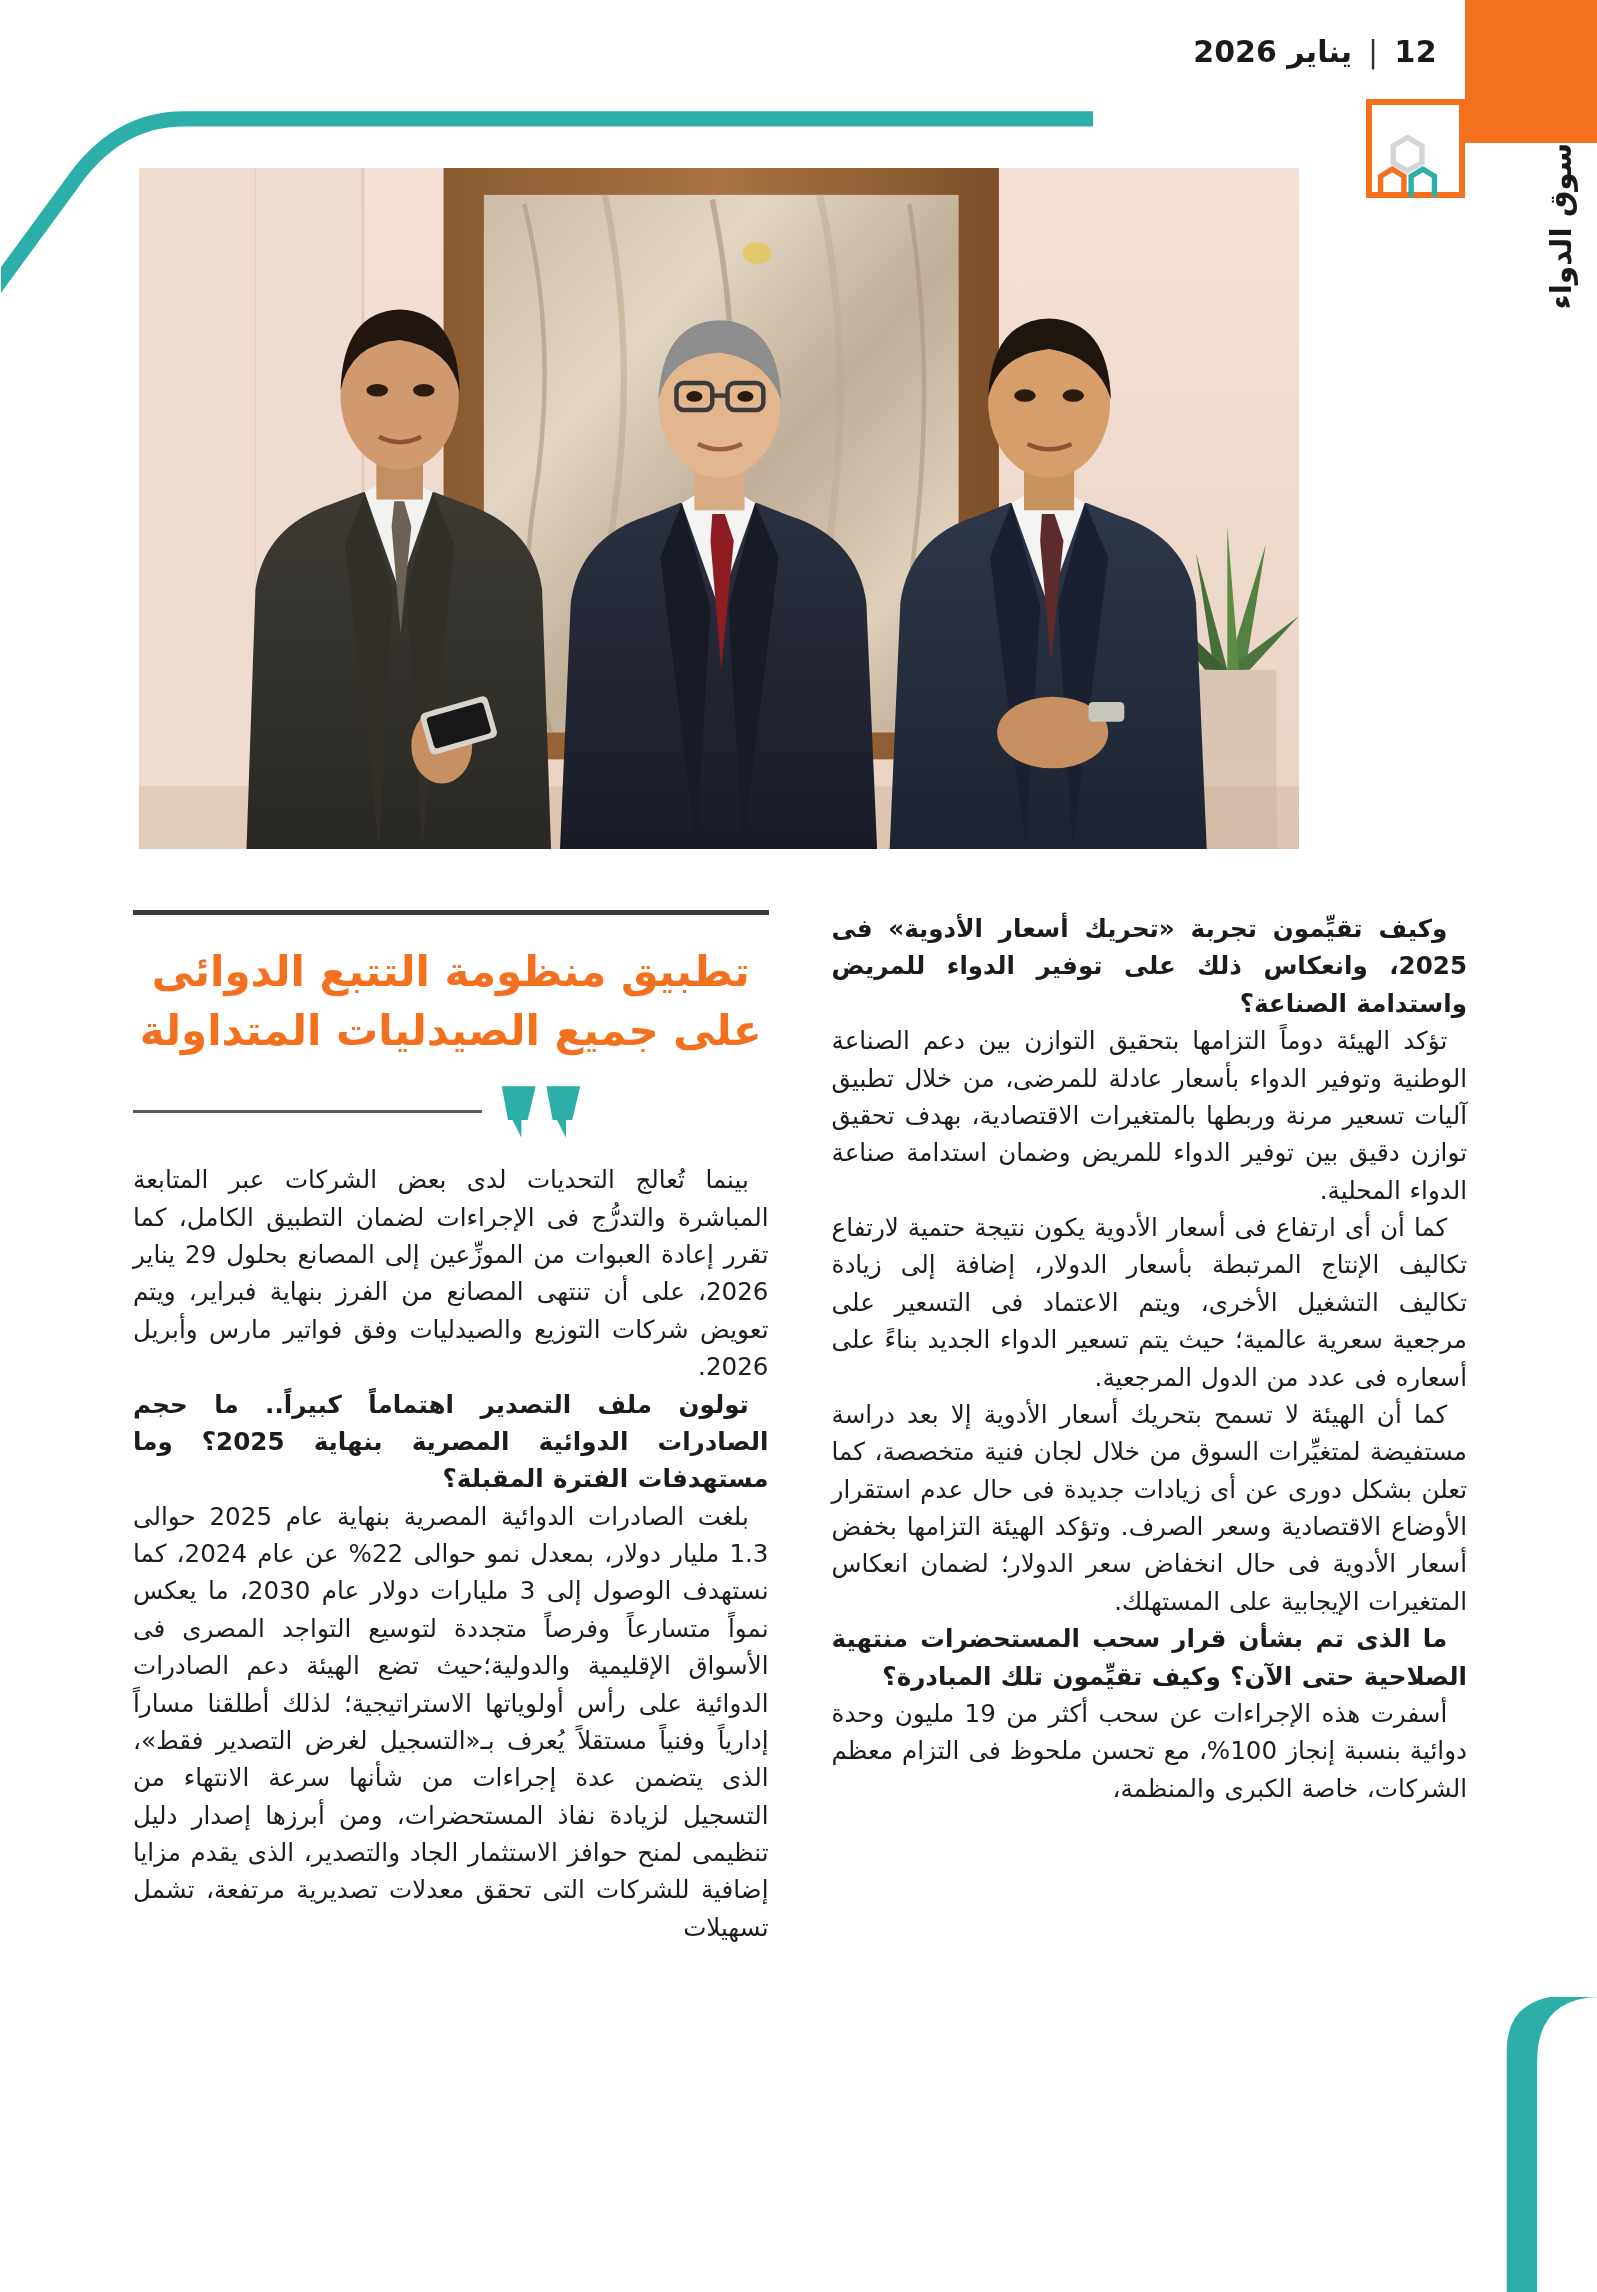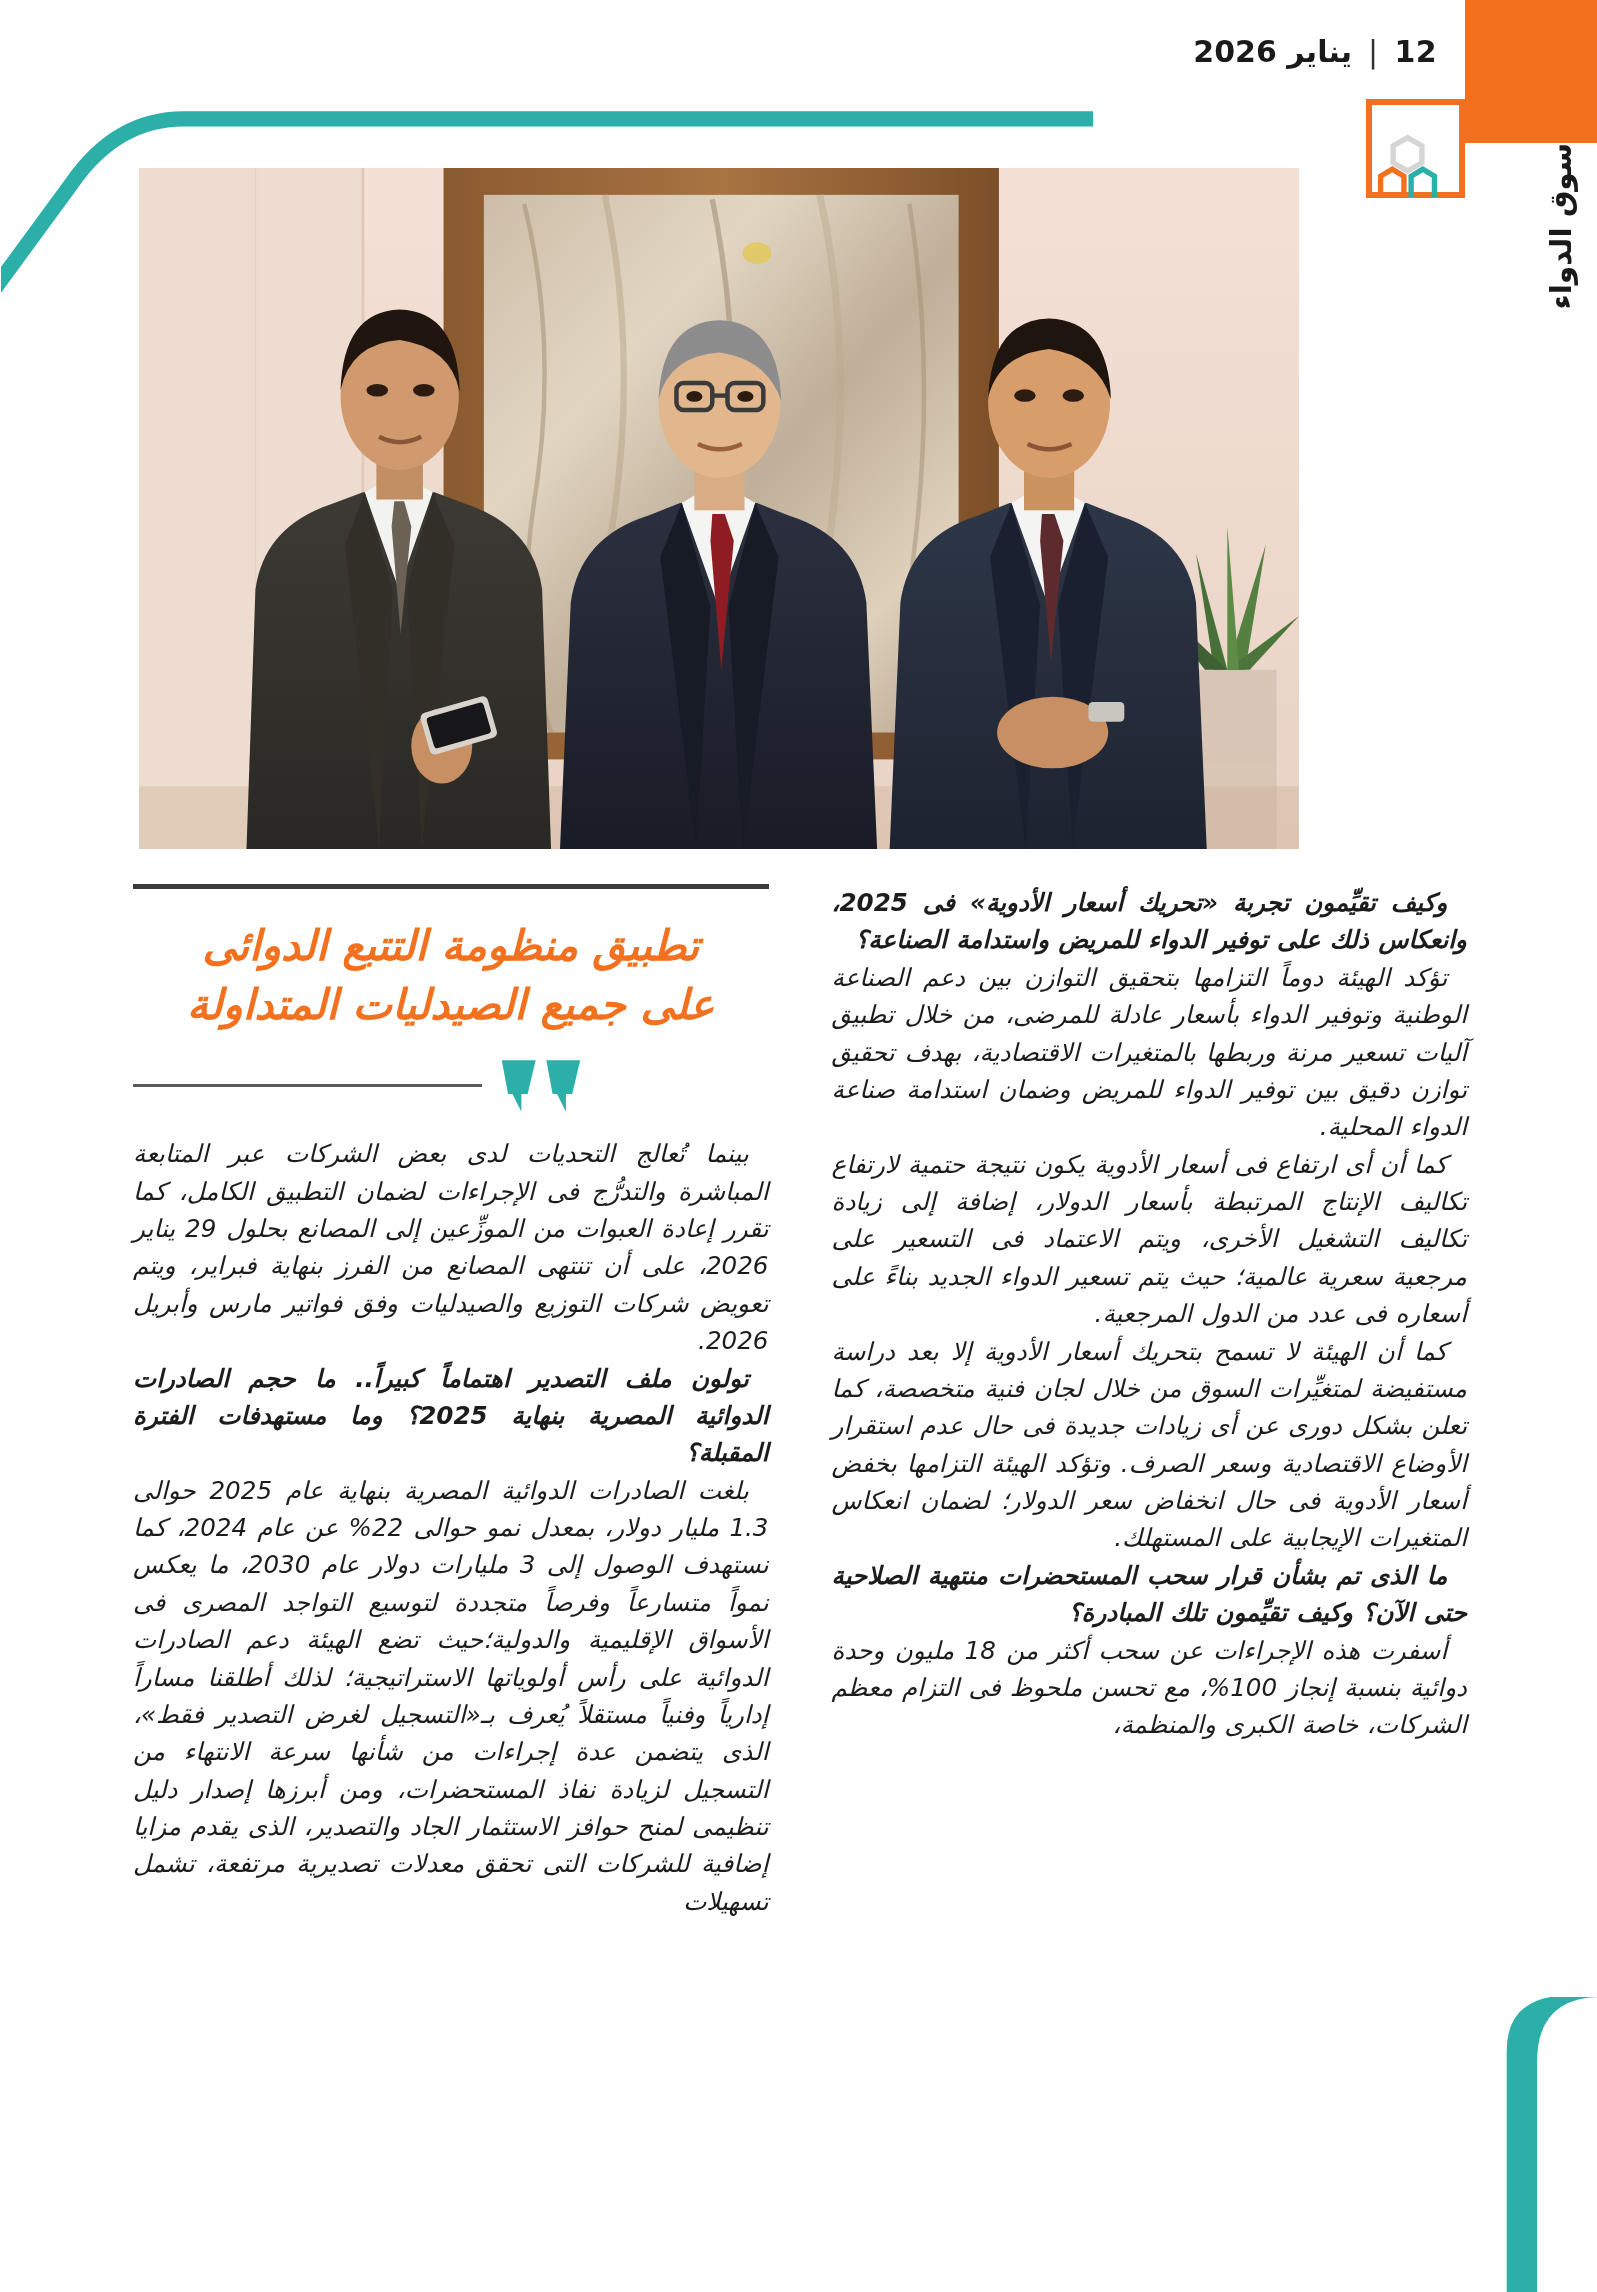--- a/index.html
+++ b/index.html
@@ -66,25 +66,24 @@
   
   .photo{
     position:absolute;left:139px;top:168px;
     width:1160px;height:681px;
     overflow:hidden;background:#d9cfc6;
   }
   .photo svg{display:block;width:100%;height:100%;}
 
   
   .columns{
-    position:absolute;top:884px;left:133px;
+    position:absolute;top:910px;left:133px;
     width:1334px;height:1325px;
     display:flex;flex-direction:row;gap:63px;
     direction:rtl;
-    font-style:italic;
   }
   .col{width:636px;position:relative;}
 
   
   .hr-dark{
     width:100%;height:4.5px;background:#3b3b3b;margin:0 0 27px 0;
   }
   .headline{
     color:var(--orange);
     font-size:42px;font-weight:bold;line-height:1.42;
@@ -280,21 +279,21 @@
 
   <div class="columns">
 
     <div class="col rcol">
       <div class="body-text">
         <p class="q">وكيف تقيِّمون تجربة «تحريك أسعار الأدوية» فى 2025، وانعكاس ذلك على توفير الدواء للمريض واستدامة الصناعة؟</p>
         <p>تؤكد الهيئة دوماً التزامها بتحقيق التوازن بين دعم الصناعة الوطنية وتوفير الدواء بأسعار عادلة للمرضى، من خلال تطبيق آليات تسعير مرنة وربطها بالمتغيرات الاقتصادية، بهدف تحقيق توازن دقيق بين توفير الدواء للمريض وضمان استدامة صناعة الدواء المحلية.</p>
         <p>كما أن أى ارتفاع فى أسعار الأدوية يكون نتيجة حتمية لارتفاع تكاليف الإنتاج المرتبطة بأسعار الدولار، إضافة إلى زيادة تكاليف التشغيل الأخرى، ويتم الاعتماد فى التسعير على مرجعية سعرية عالمية؛ حيث يتم تسعير الدواء الجديد بناءً على أسعاره فى عدد من الدول المرجعية.</p>
         <p>كما أن الهيئة لا تسمح بتحريك أسعار الأدوية إلا بعد دراسة مستفيضة لمتغيِّرات السوق من خلال لجان فنية متخصصة، كما تعلن بشكل دورى عن أى زيادات جديدة فى حال عدم استقرار الأوضاع الاقتصادية وسعر الصرف. وتؤكد الهيئة التزامها بخفض أسعار الأدوية فى حال انخفاض سعر الدولار؛ لضمان انعكاس المتغيرات الإيجابية على المستهلك.</p>
         <p class="q">ما الذى تم بشأن قرار سحب المستحضرات منتهية الصلاحية حتى الآن؟ وكيف تقيِّمون تلك المبادرة؟</p>
-        <p>أسفرت هذه الإجراءات عن سحب أكثر من 18 مليون وحدة دوائية بنسبة إنجاز 100%، مع تحسن ملحوظ فى التزام معظم الشركات، خاصة الكبرى والمنظمة،</p>
+        <p>أسفرت هذه الإجراءات عن سحب أكثر من 19 مليون وحدة دوائية بنسبة إنجاز 100%، مع تحسن ملحوظ فى التزام معظم الشركات، خاصة الكبرى والمنظمة،</p>
       </div>
     </div>
 
     <div class="col lcol">
       <div class="hr-dark"></div>
 
       <h1 class="headline">
         <span class="ln">تطبيق منظومة التتبع الدوائى</span>
         <span class="ln">على جميع الصيدليات المتداولة</span>
       </h1>

